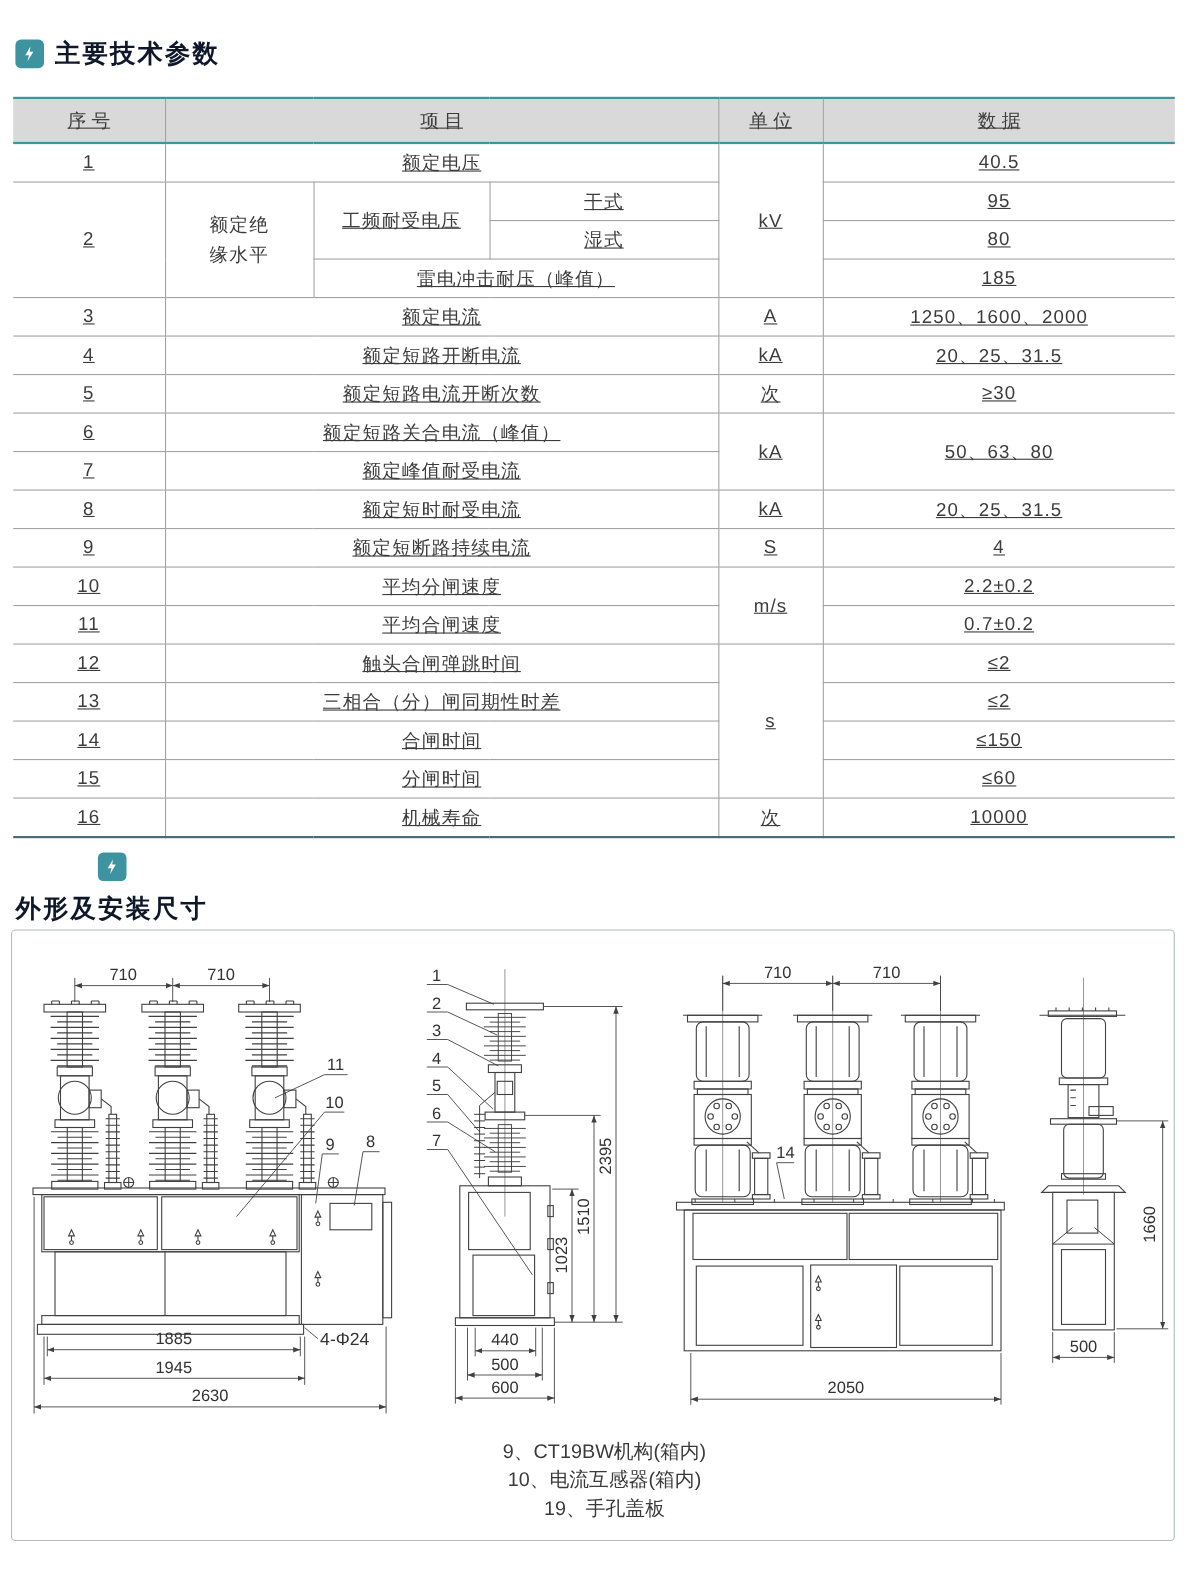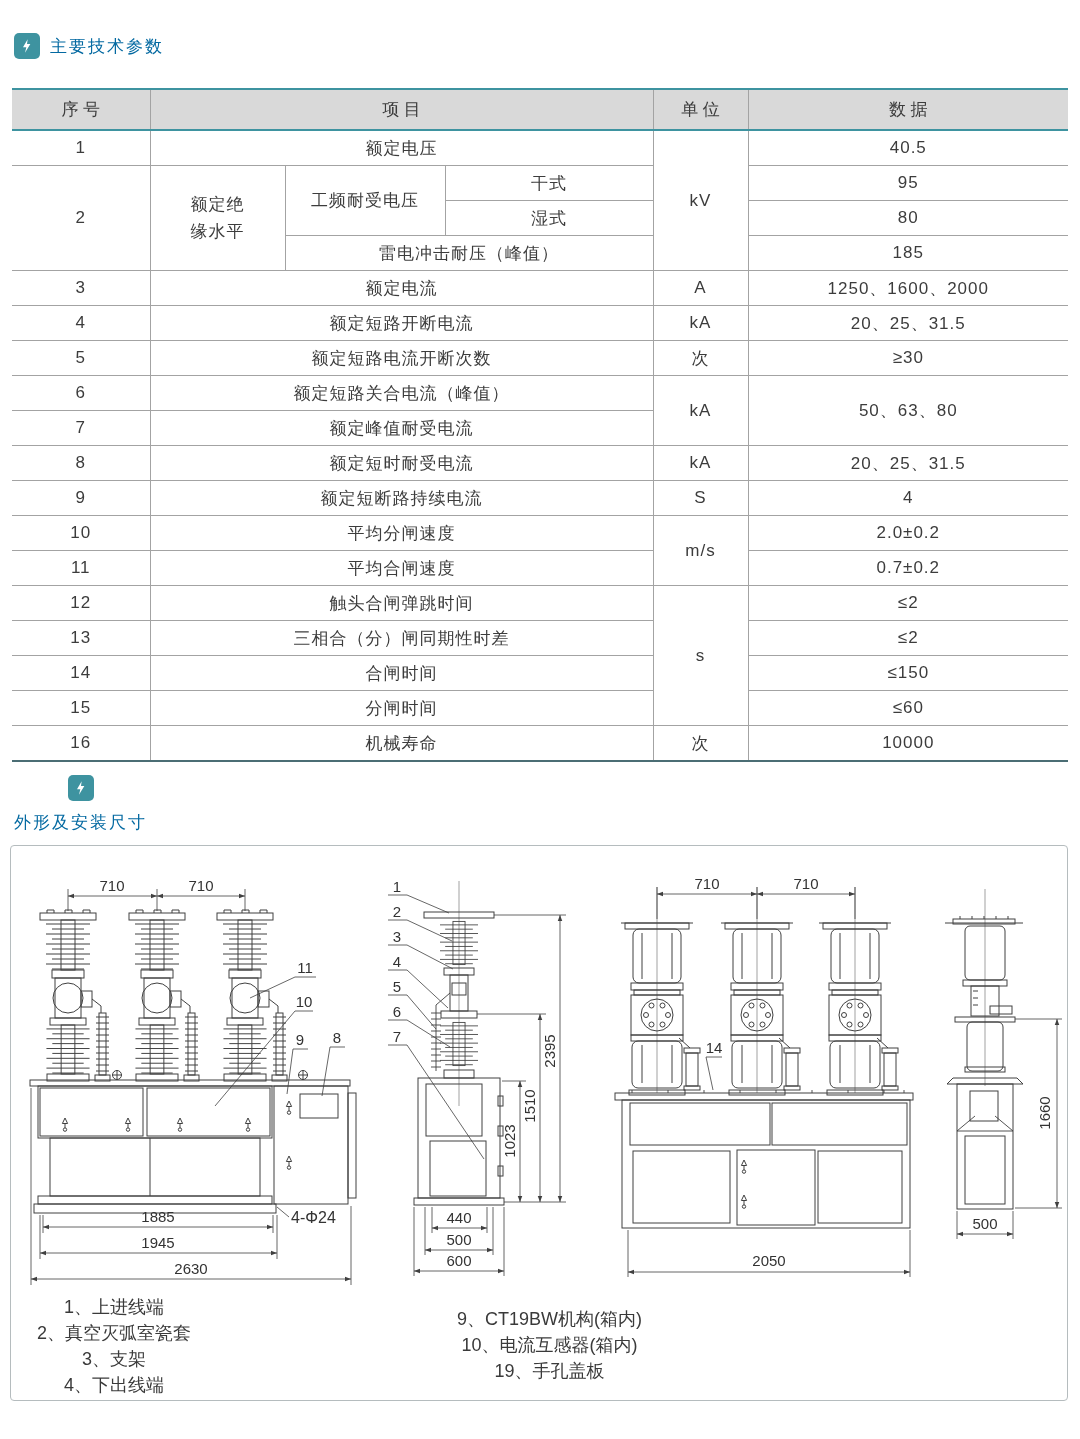--- a/index.html
+++ b/index.html
@@ -3,26 +3,26 @@
 <meta charset="utf-8">
 <style>
   html,body{margin:0;padding:0;background:#ffffff;}
   .page{position:relative;width:1080px;height:1439px;background:#fff;overflow:hidden;
         font-family:"Liberation Sans",sans-serif;color:#3c3c3c;}
   
   .sec-header{position:absolute;left:14px;display:flex;align-items:center;gap:10px;}
   #sec1{top:33px;} #sec2{top:775px;flex-direction:column;}
   .bolt{width:26px;height:26px;border-radius:5px;background:#3e93a0;display:flex;
         align-items:center;justify-content:center;flex:none;}
-  .sec-title{font-family:"Liberation Serif",serif;font-size:17px;font-weight:400;
-             color:#0369a1;letter-spacing:2px;}
+  .sec-title{font-family:"Liberation Serif",serif;font-size:23px;font-weight:700;
+             color:#0f172a;letter-spacing:2px;}
   
   .table-wrap{position:absolute;left:12px;top:88px;}
   table.spec{border-collapse:collapse;table-layout:fixed;width:1056px;font-size:17px;
-             text-align:center;color:#3c3c3c;border-bottom:2px solid #4b6d74;}
+             text-align:center;color:#3c3c3c;border-bottom:2px solid #4b6d74;text-decoration:underline;}
   table.spec th{background:#d9d9d9;border-top:2px solid #3e93a0;border-bottom:2px solid #3e93a0;
                 border-left:1px solid #a3a3a3;border-right:1px solid #a3a3a3;
                 font-weight:normal;height:37px;}
   table.spec td{border:1px solid #a3a3a3;height:34px;padding:0 4px;letter-spacing:1px;}
   table.spec .c-first{border-left:none!important;}
   table.spec .c-last{border-right:none!important;margin-top:12px;}
   .wrap35{display:inline-block;width:3.6em;line-height:1.6;}
   
   .diagram-box{position:absolute;left:10px;top:845px;width:1056px;height:554px;
                border:1px solid #b5bcbe;border-radius:4px;text-align:center;}
@@ -123,21 +123,21 @@
         <tr>
           <td class="c-first">9</td>
           <td colspan="3">额定短断路持续电流</td>
           <td>S</td>
           <td class="c-last">4</td>
         </tr>
         <tr>
           <td class="c-first">10</td>
           <td colspan="3">平均分闸速度</td>
           <td rowspan="2">m/s</td>
-          <td class="c-last">2.0±0.2</td>
+          <td class="c-last">2.2±0.2</td>
         </tr>
         <tr>
           <td class="c-first">11</td>
           <td colspan="3">平均合闸速度</td>
           <td class="c-last">0.7±0.2</td>
         </tr>
         <tr>
           <td class="c-first">12</td>
           <td colspan="3">触头合闸弹跳时间</td>
           <td rowspan="4">s</td>
@@ -392,26 +392,20 @@
         <text x="707" y="888">710</text>
         <text x="806" y="888">710</text>
         <text x="714" y="1052">14</text>
         <text x="769" y="1265">2050</text>
 
         <text transform="translate(1050,1112) rotate(-90)">1660</text>
         <text x="985" y="1228">500</text>
       </g>
     </svg>
 
-    <div class="legend-col" id="legend-col1">
-      <div>1、上进线端</div>
-      <div>2、真空灭弧室瓷套</div>
-      <div>3、支架</div>
-      <div>4、下出线端</div>
-    </div>
     <div class="legend-col" id="legend-col3">
       <div>9、CT19BW机构(箱内)</div>
       <div>10、电流互感器(箱内)</div>
       <div>19、手孔盖板</div>
     </div>
   </div>
 
 </div>
 
 </body></html>

